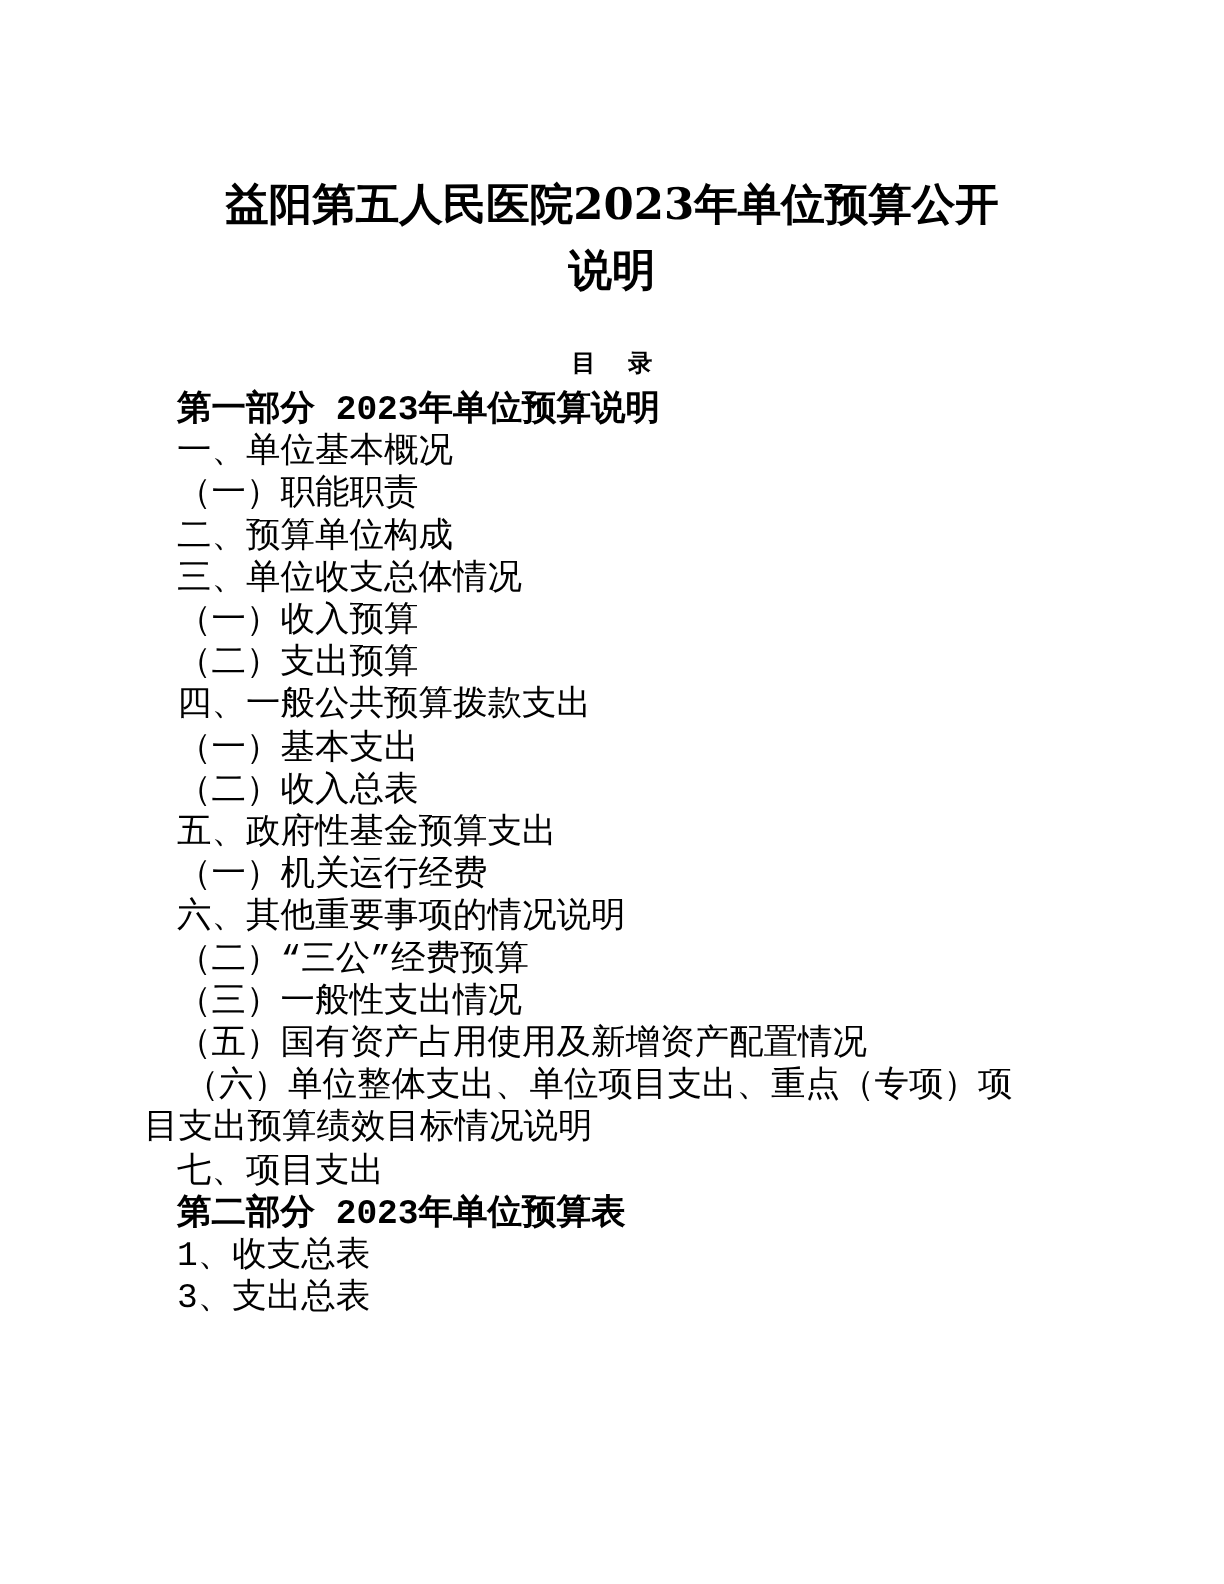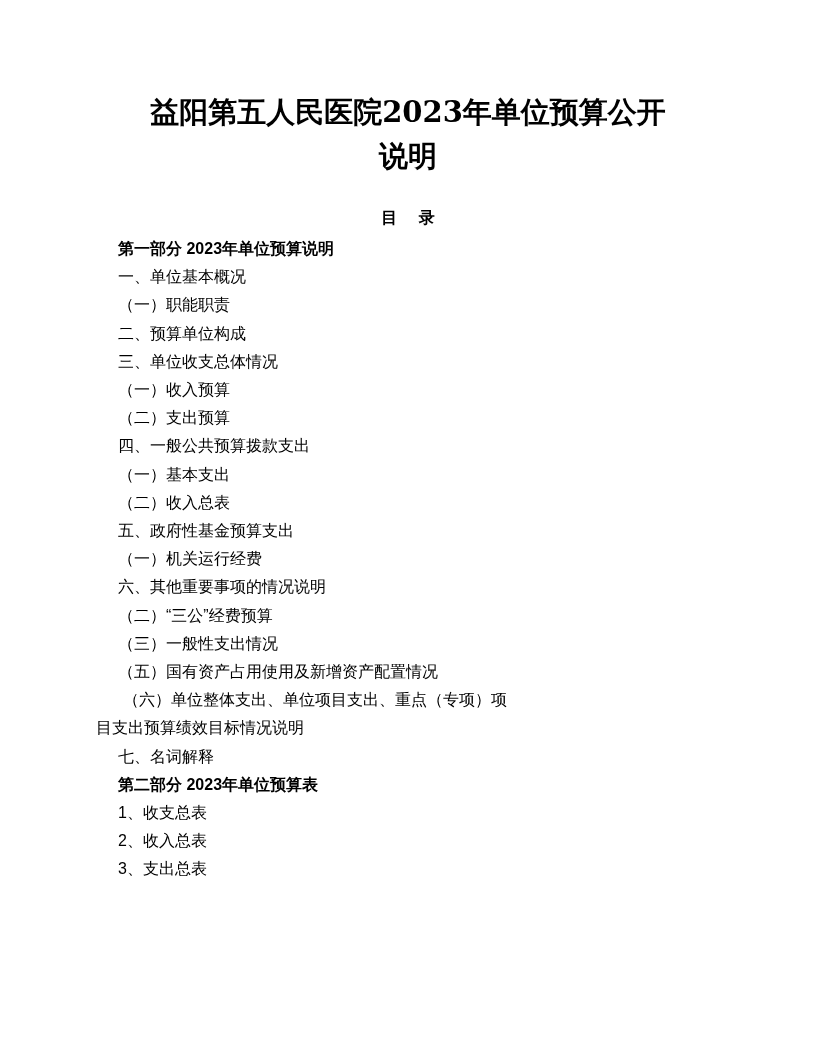--- a/index.html
+++ b/index.html
@@ -12,21 +12,21 @@
     height: 1056px;
     font-family: "DejaVu Serif", "Liberation Serif", serif;
     color: #000000;
     position: relative;
     overflow: hidden;
   }
   .page {
     width: 816px;
     height: 1056px;
     box-sizing: border-box;
-    padding: 72px 96px 72px 96px;
+    padding: 96px 96px 72px 96px;
     position: relative;
   }
   .doc-title {
     font-family: "DejaVu Serif", "Liberation Serif", serif;
     font-weight: bold;
     font-size: 29px;
     line-height: 44px;
     text-align: center;
     margin: 18px 26px 0 26px;
     letter-spacing: 0px;
@@ -40,22 +40,22 @@
     margin-bottom: 6px;
     letter-spacing: 8px;
     text-indent: 8px;
   }
   .toc-list {
     margin: 0;
     padding: 0;
     list-style: none;
   }
   .toc-item {
-    font-family: Liberation Sans, sans-serif;
-    font-size: 16px;
+    font-family: Liberation Mono, monospace;
+    font-size: 23px;
     line-height: 28.2px;
     white-space: pre-wrap;
     text-align: left;
   }
   .toc-item.bold {
     font-weight: bold;
   }
   .ind-1 { padding-left: 22px; }
   .ind-2 { padding-left: 27px; }
   .wrap-0 { padding-left: 0px; text-indent: 0px; }
@@ -84,20 +84,19 @@
     <li class="toc-item ind-1">（一）基本支出</li>
     <li class="toc-item ind-1">（二）收入总表</li>
     <li class="toc-item ind-1">五、政府性基金预算支出</li>
     <li class="toc-item ind-1">（一）机关运行经费</li>
     <li class="toc-item ind-1">六、其他重要事项的情况说明</li>
     <li class="toc-item ind-1">（二）“三公”经费预算</li>
     <li class="toc-item ind-1">（三）一般性支出情况</li>
     <li class="toc-item ind-1">（五）国有资产占用使用及新增资产配置情况</li>
     <li class="toc-item ind-2">（六）单位整体支出、单位项目支出、重点（专项）项</li>
     <li class="toc-item wrap-0">目支出预算绩效目标情况说明</li>
-    <li class="toc-item ind-1">七、名词解释</li>
+    <li class="toc-item ind-1">七、项目支出</li>
     <li class="toc-item bold ind-1">第二部分 2023年单位预算表</li>
     <li class="toc-item ind-1">1、收支总表</li>
-    <li class="toc-item ind-1">2、收入总表</li>
     <li class="toc-item ind-1">3、支出总表</li>
   </ul>
 
 </div>
 
 </body></html>

